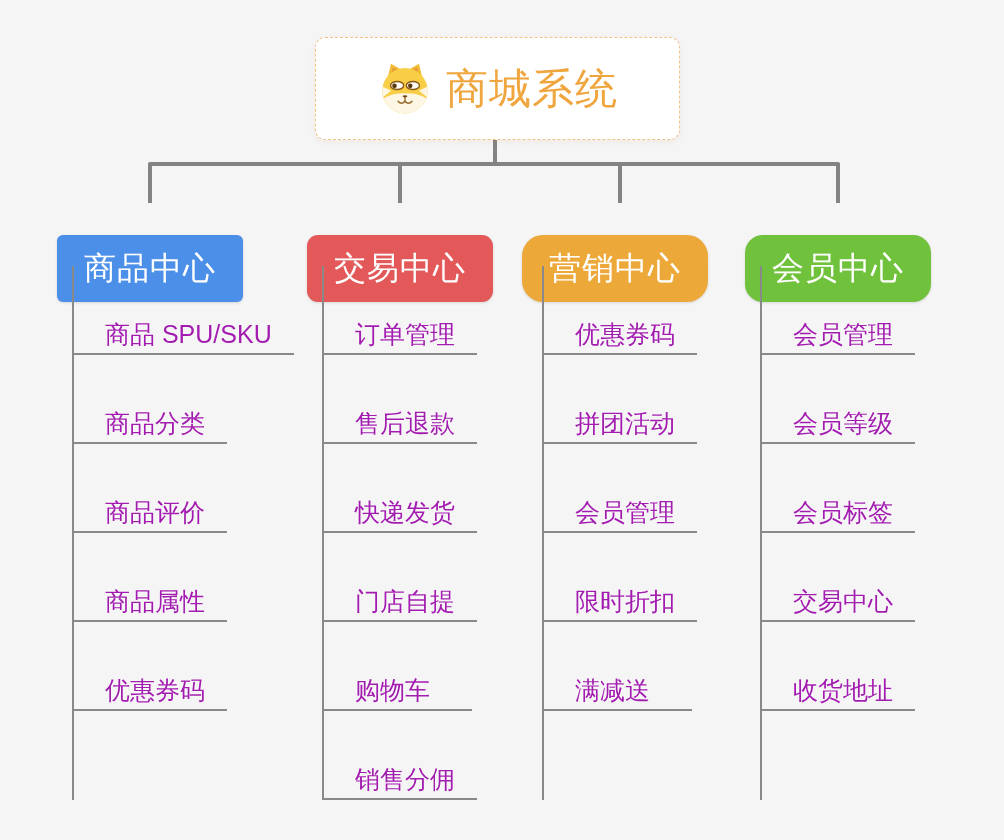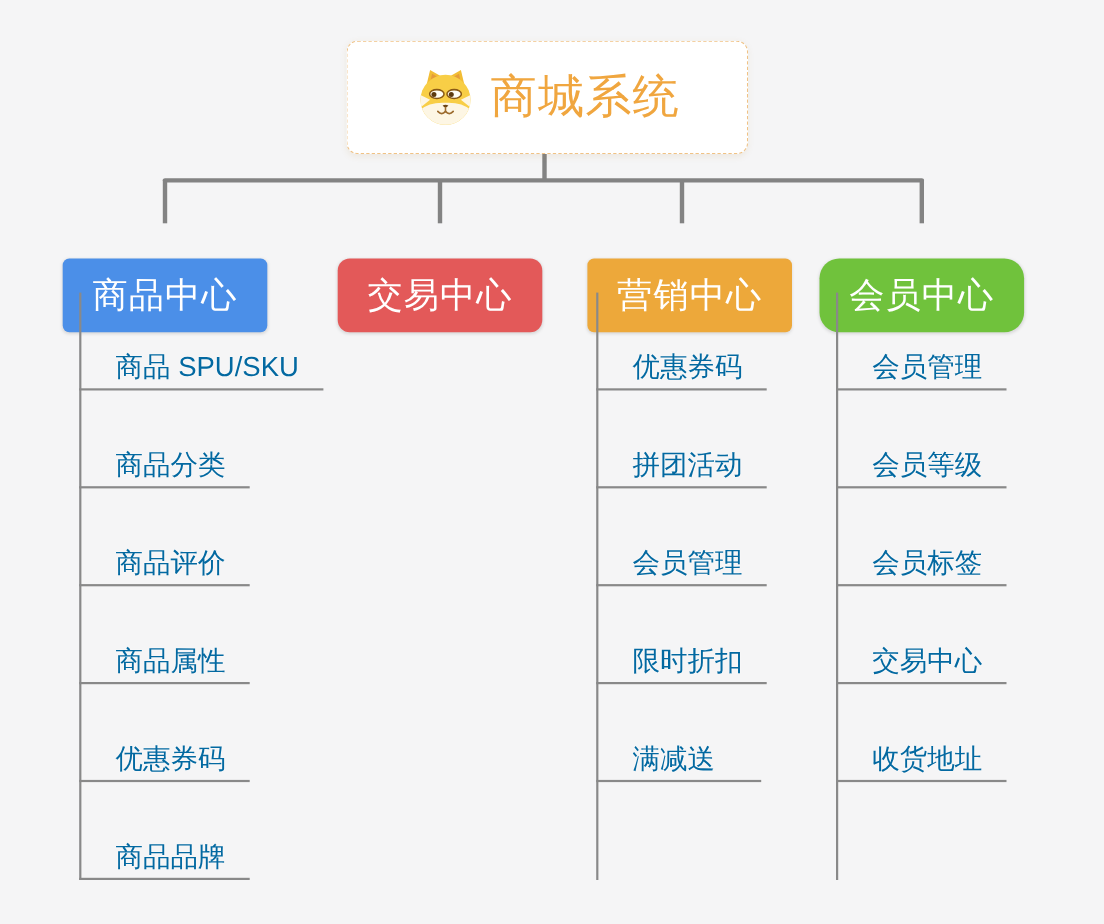--- a/index.html
+++ b/index.html
@@ -24,36 +24,36 @@
   .conn-drop {top:163px;width:4px;height:40px;}
   .drop-0{left:148px;} .drop-1{left:398px;} .drop-2{left:618px;} .drop-3{left:836px;}
 
   
   .branch-node{
     position:absolute;top:203px;width:186px;height:67px;border-radius:6px;
     display:flex;align-items:center;justify-content:center;
     color:#ffffff;font-size:32px;letter-spacing:1px;white-space:nowrap;
     box-shadow:0 1px 3px rgba(0,0,0,.12);cursor:default;margin-top:32px;
   }
-  .branch-0{left:57px;} .branch-1{left:307px;} .branch-2{left:534px;} .branch-3{left:745px;border-radius:18px;}
+  .branch-0{left:57px;} .branch-1{left:307px;} .branch-2{left:522px;border-radius:21px;} .branch-3{left:745px;border-radius:18px;}
 
   
   .branch-column{position:absolute;top:266px;}
   .col-0{left:72px;} .col-1{left:322px;} .col-2{left:542px;} .col-3{left:760px;}
   .trunk-line{position:absolute;left:0;top:0;width:2px;height:534px;background:#898989;}
   .item-row{
     position:relative;box-sizing:border-box;height:89px;
     width:max-content;min-width:150px;
     padding:0 22px 0 33px;
     border-bottom:2px solid #898989;
     display:flex;align-items:flex-end;cursor:default;
   }
   .item-row span{
     display:block;margin-bottom:4px;
-    font-size:25px;line-height:1.15;color:#0369a1;white-space:nowrap;
+    font-size:25px;line-height:1.15;color:#a21caf;white-space:nowrap;
     text-shadow:0 0 2px rgba(255,255,255,.9);
   }
 </style>
 </head>
 <body>
 
 <div id="stage">
 
   <div class="conn conn-stub"></div>
   <div class="conn conn-hbar"></div>
@@ -119,25 +119,43 @@
       </div>
     <div class="item-row">
         <span>商品评价</span>
       </div>
     <div class="item-row">
         <span>商品属性</span>
       </div>
     <div class="item-row">
         <span>优惠券码</span>
       </div>
+  </div>
+
+  <div class="branch-column col-1">
+    <div class="trunk-line"></div>
     <div class="item-row">
-        <span>商品品牌</span>
+        <span>订单管理</span>
+      </div>
+    <div class="item-row">
+        <span>售后退款</span>
+      </div>
+    <div class="item-row">
+        <span>快递发货</span>
+      </div>
+    <div class="item-row">
+        <span>门店自提</span>
+      </div>
+    <div class="item-row">
+        <span>购物车</span>
+      </div>
+    <div class="item-row">
+        <span>销售分佣</span>
       </div>
   </div>
-
 
   <div class="branch-column col-2">
     <div class="trunk-line"></div>
     <div class="item-row">
         <span>优惠券码</span>
       </div>
     <div class="item-row">
         <span>拼团活动</span>
       </div>
     <div class="item-row">

